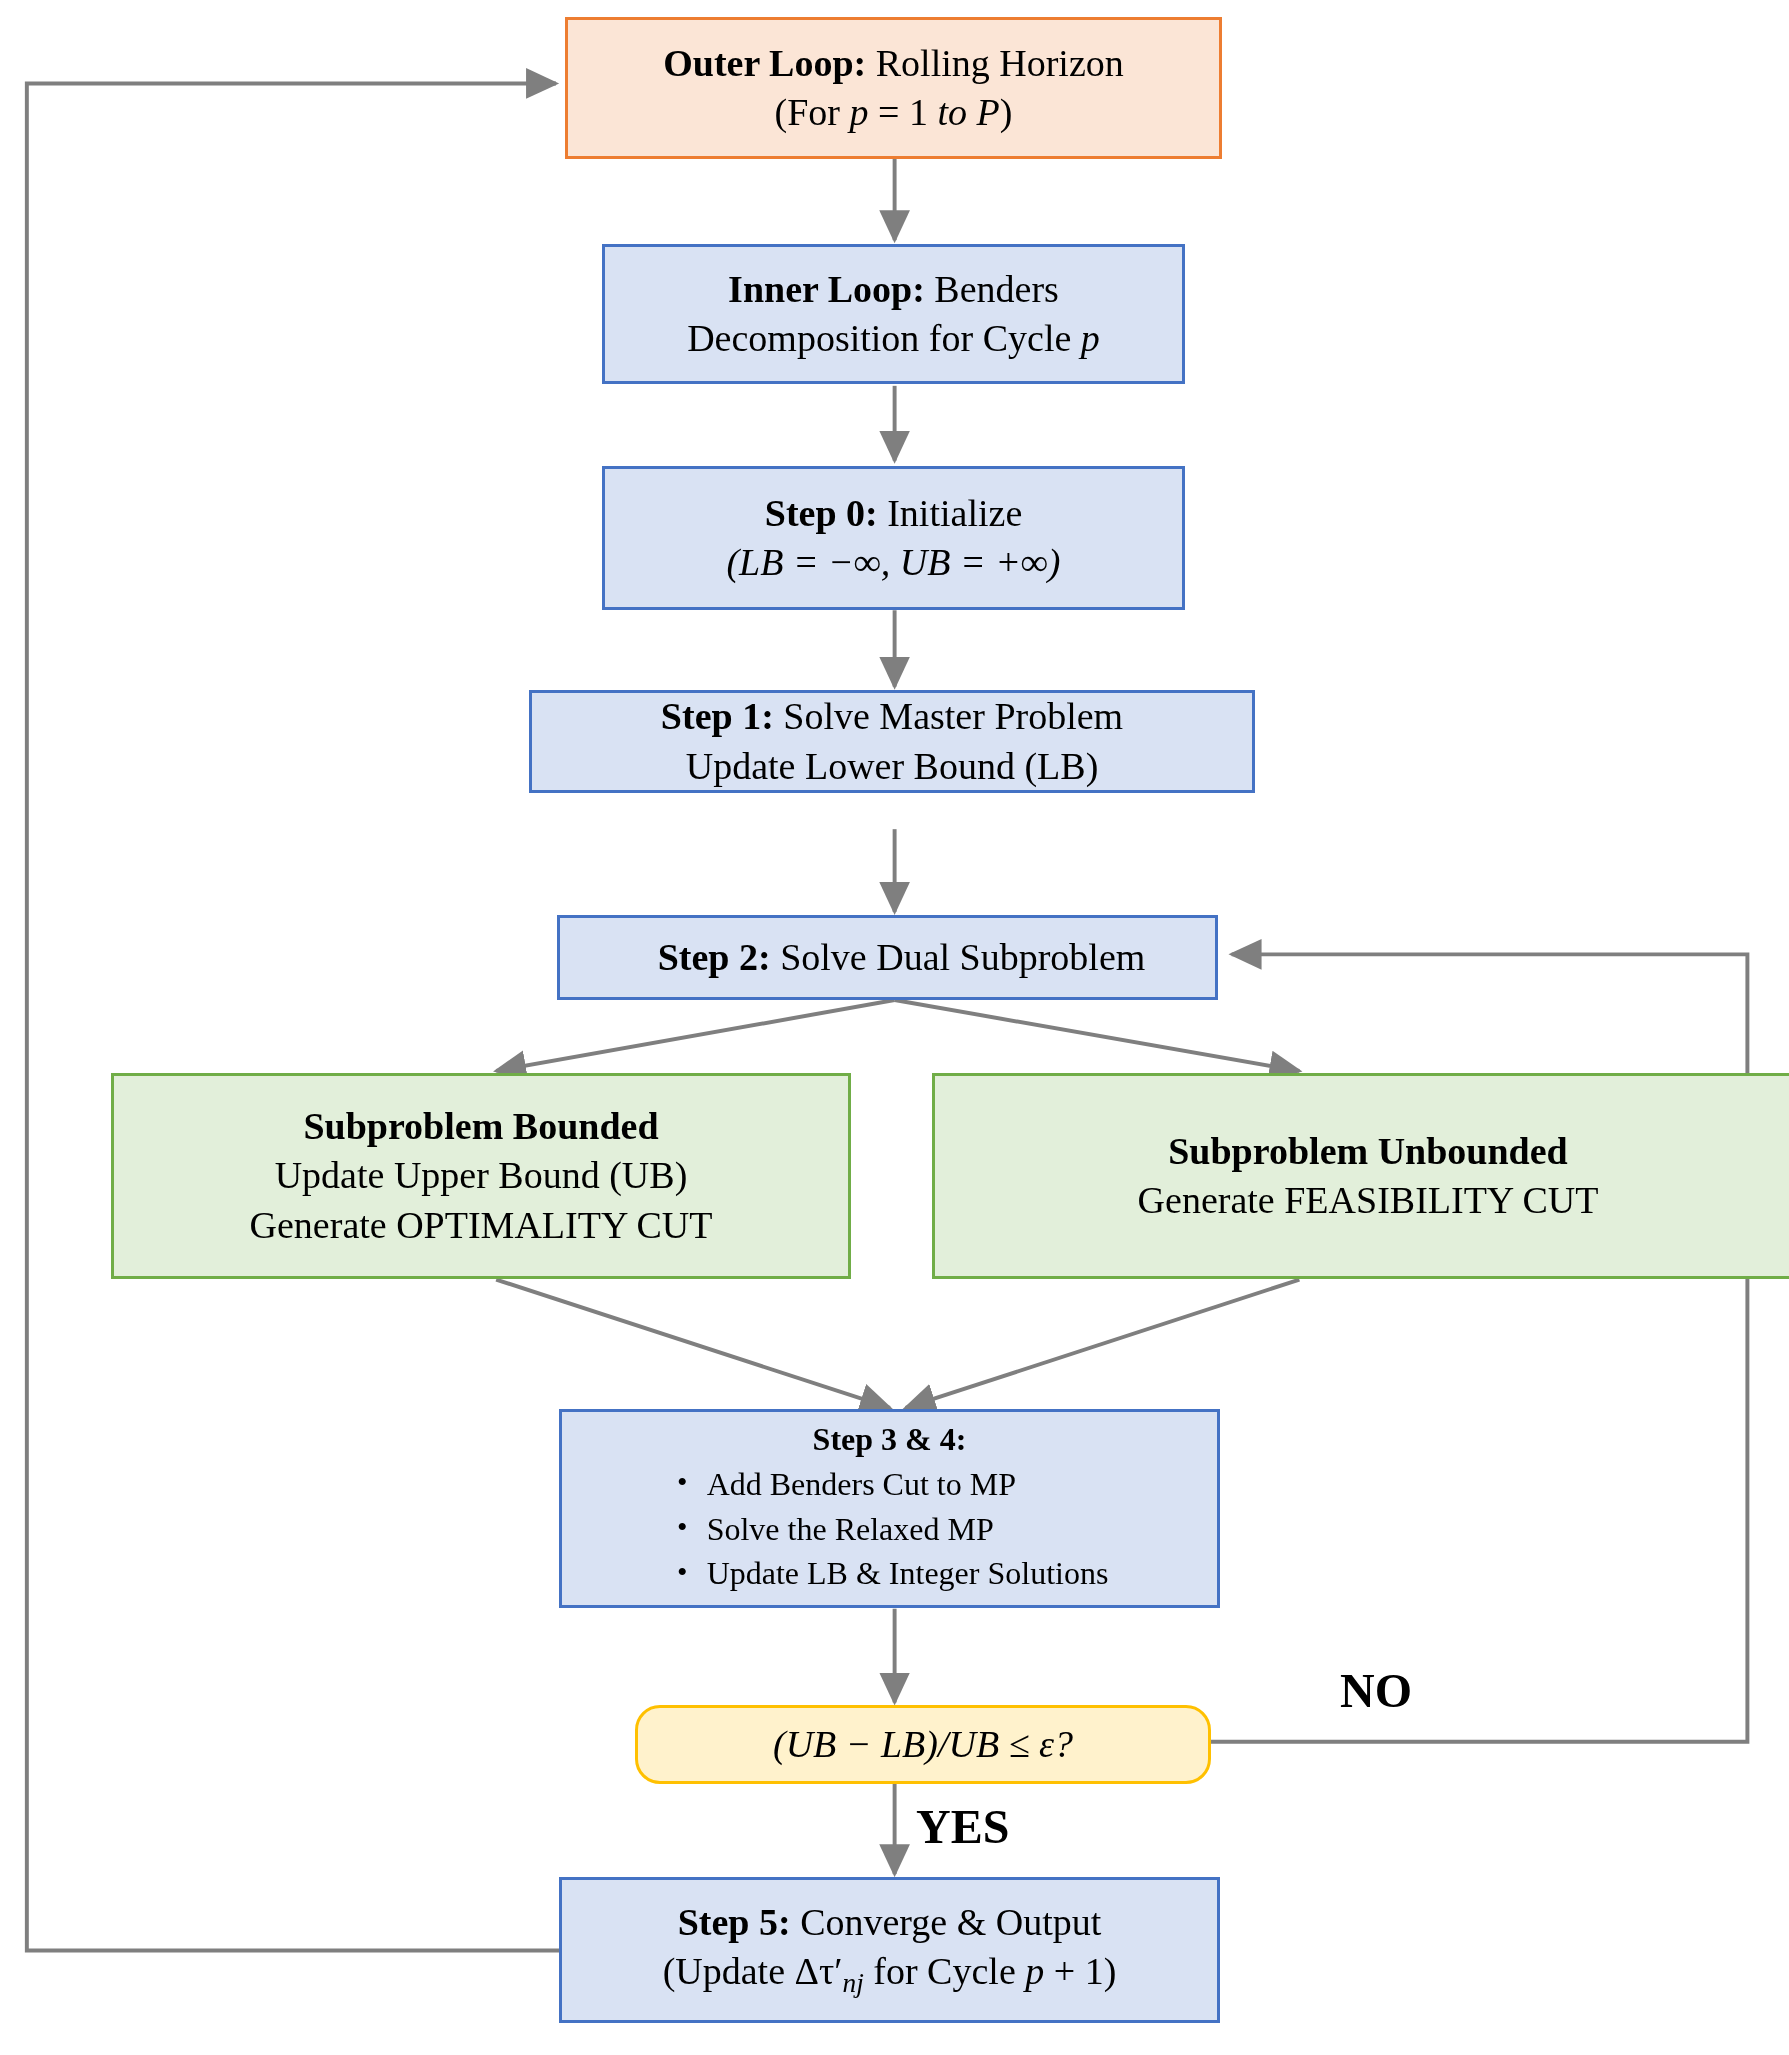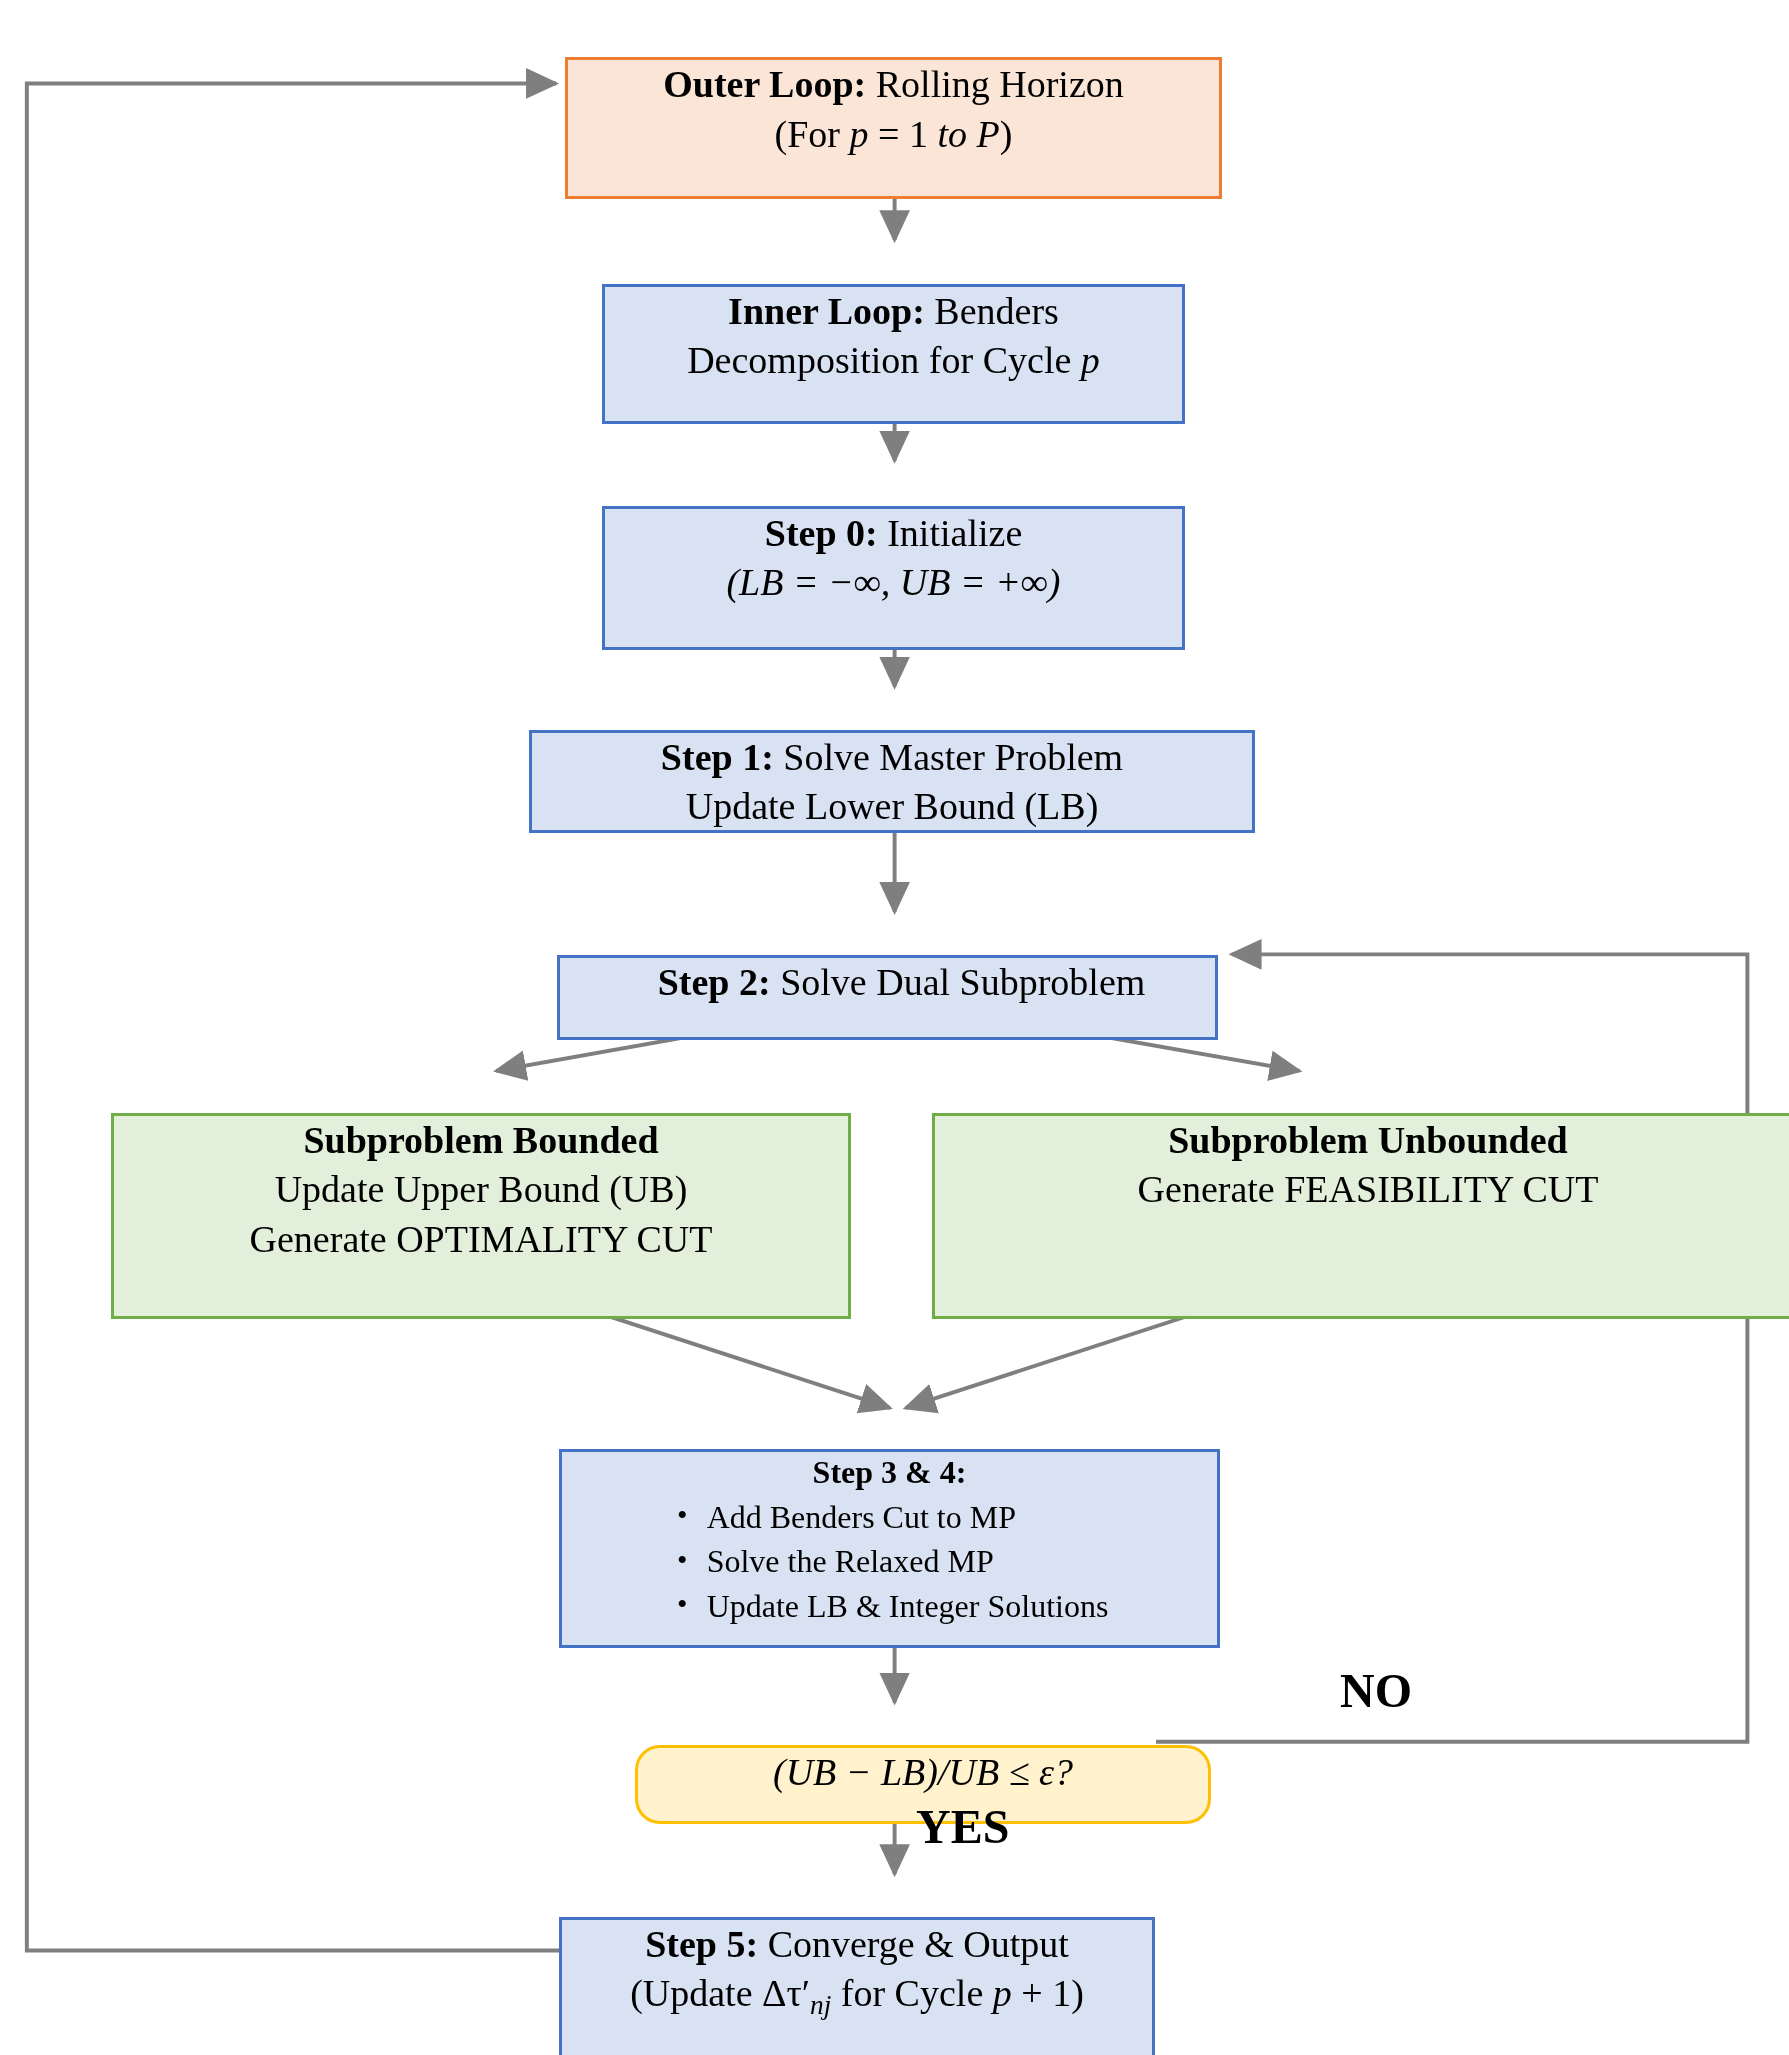--- a/index.html
+++ b/index.html
@@ -25,24 +25,24 @@
     top: 0;
     width: 1790px;
     height: 2056px;
   }
   .node {
     position: absolute;
     box-sizing: border-box;
     display: flex;
     flex-direction: column;
     align-items: center;
+    justify-content: center;
     text-align: center;
     color: #000000;
     line-height: 1.30;
-    margin-top: 40px;
   }
   .node .ln {
     display: block;
     white-space: nowrap;
   }
   .node-orange { background: #FBE5D6; border: 3.1px solid #ED7D31; }
   .node-blue   { background: #D9E2F3; border: 3.1px solid #4472C4; }
   .node-green  { background: #E2EFDA; border: 3.1px solid #70AD47; }
   .node-yellow { background: #FFF2CC; border: 3.1px solid #FFC000; }
 
@@ -160,21 +160,21 @@
       <li>Add Benders Cut to MP</li>
       <li>Solve the Relaxed MP</li>
       <li>Update LB &amp; Integer Solutions</li>
     </ul>
   </div>
 
   <div class="node node-yellow sz-48" style="left:635px; top:1705px; width:576px; height:79px;border-radius:25px;">
     <span class="ln t-ital">(UB − LB)/UB ≤ ε?</span>
   </div>
 
-  <div class="node node-blue sz-48" style="left:559px; top:1877px; width:596px; height:146px;">
+  <div class="node node-blue sz-48" style="left:559px; top:1877px; width:661px; height:146px;">
     <span class="ln"><b class="t-bold">Step 5:</b><span> Converge &amp; Output</span></span>
     <span class="ln"><span>(Update Δτ′</span><span class="sub">nj</span><span> for Cycle  </span><i class="t-ital">p</i><span> + 1)</span></span>
   </div>
 
   <div class="edge-label" style="left:1340px; top:1663px;">NO</div>
   <div class="edge-label" style="left:916px; top:1799px;">YES</div>
 
 </div>
 
 

